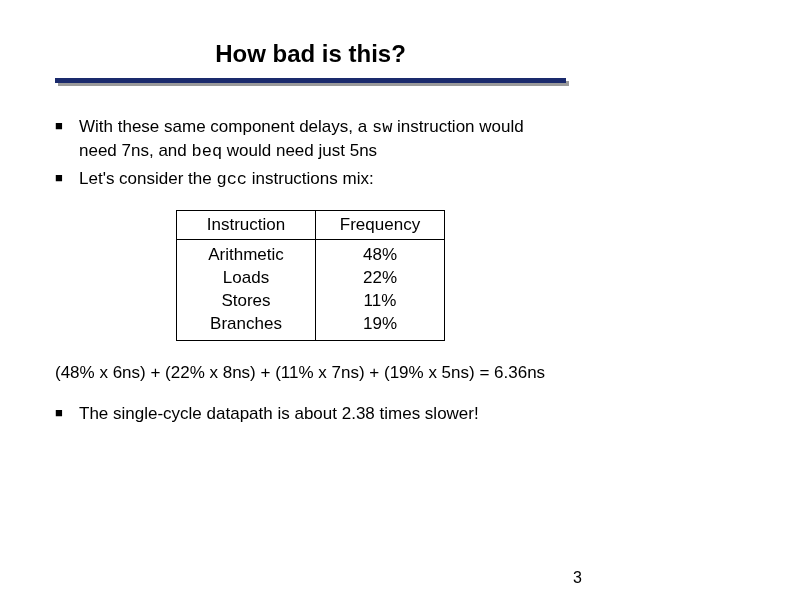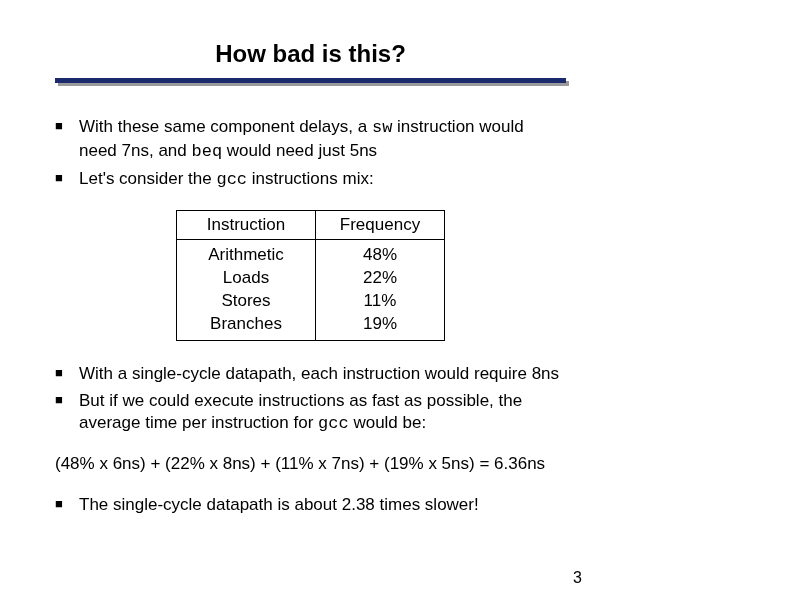--- a/index.html
+++ b/index.html
@@ -149,28 +149,20 @@
           <span>48%</span><br>
           <span>22%</span><br>
           <span>11%</span><br>
           <span>19%</span>
         </td>
       </tr>
     </tbody>
       </table>
   </div>
 
-  <ul class="bullets">
-    <li>
-      <span>With a single-cycle datapath, each instruction would require 8ns</span>
-    </li>
-    <li>
-      <span>But if we could execute instructions as fast as possible, the average time per instruction for </span><span class="mono">gcc</span><span> would be:</span>
-    </li>
-  </ul>
 
   <div class="calc">(48% x 6ns) + (22% x 8ns) + (11% x 7ns) + (19% x 5ns) = 6.36ns</div>
 
   <ul class="bullets">
     <li>
       <span>The single-cycle datapath is about 2.38 times slower!</span>
     </li>
   </ul>
 
   <div class="page-num">3</div>

